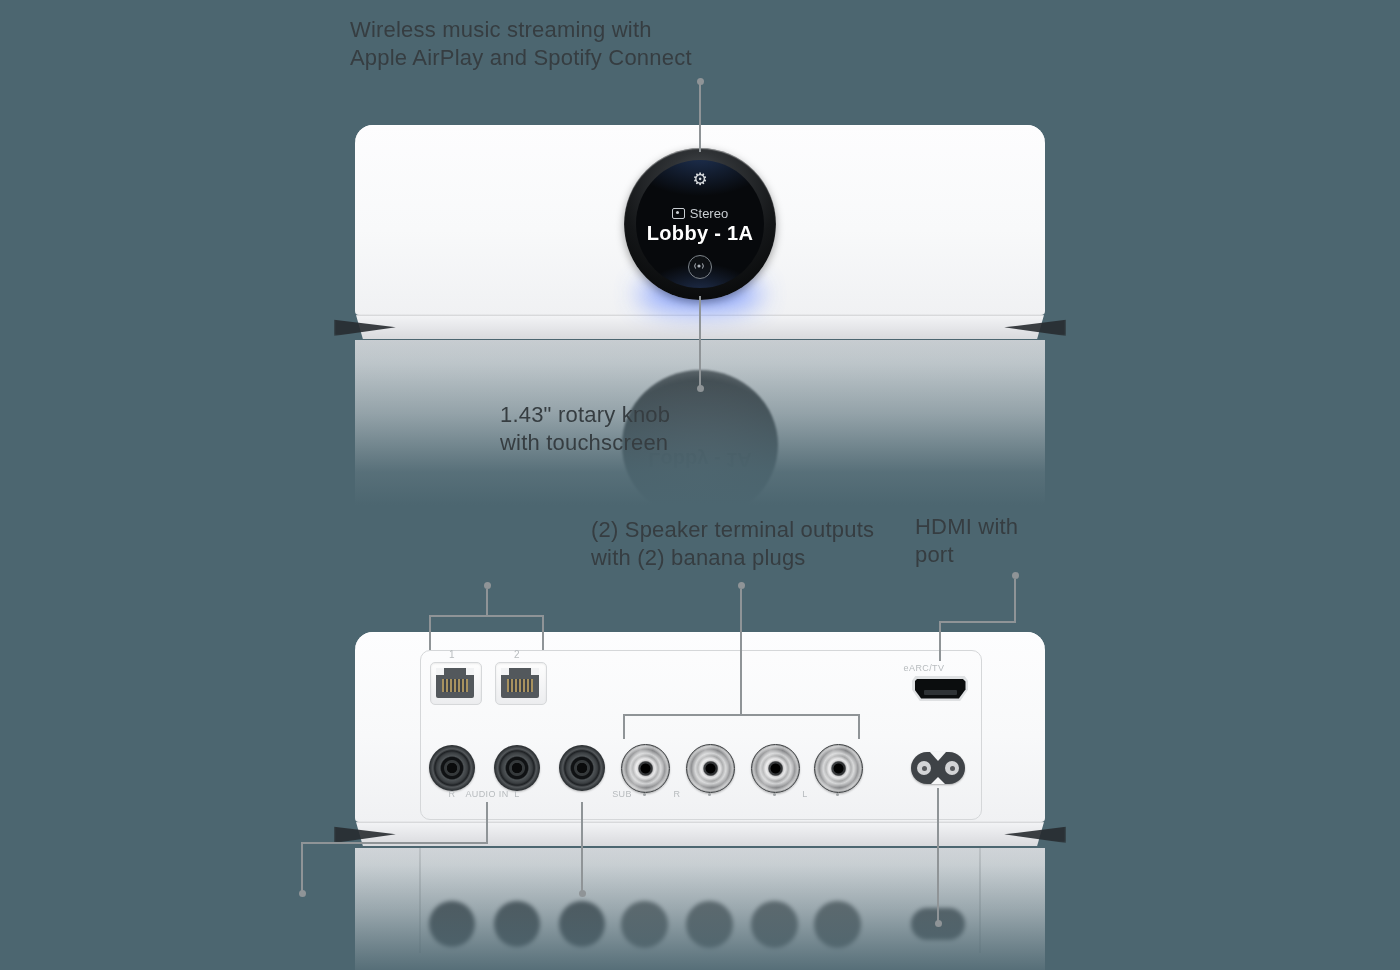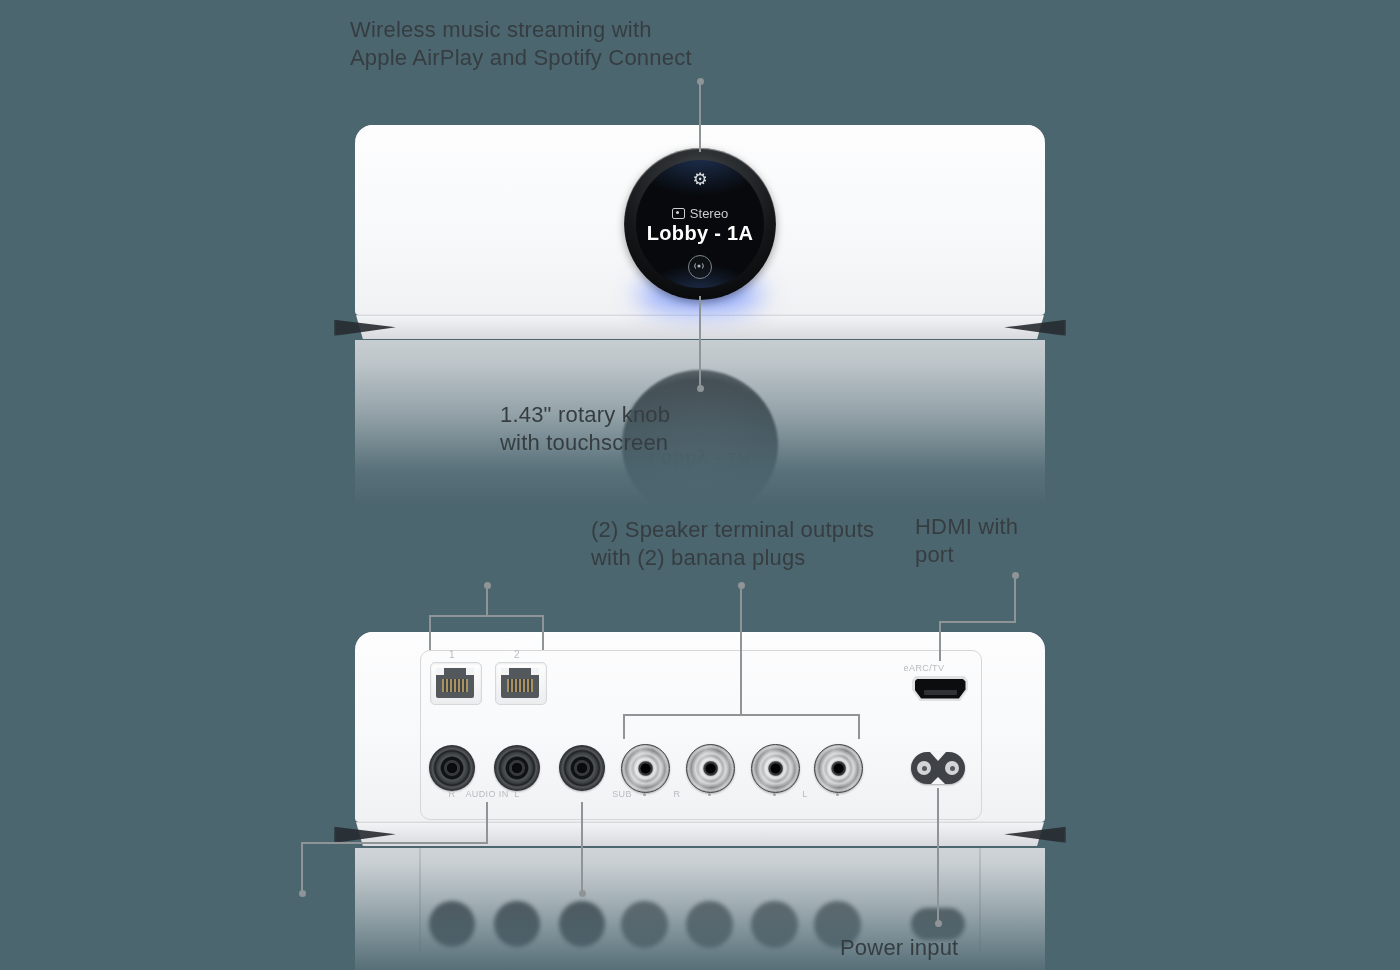--- a/index.html
+++ b/index.html
@@ -232,15 +232,14 @@
   <div class="line" style="left:301px;top:842px;width:187px;height:2px;"></div>
   <div class="line" style="left:301px;top:842px;width:2px;height:50px;"></div>
   <div class="dot" style="left:298.5px;top:890px;"></div>
 
   <div class="line" style="left:581px;top:802px;width:2px;height:90px;"></div>
   <div class="dot" style="left:578.5px;top:890px;"></div>
 
   <div class="line" style="left:937px;top:788px;width:2px;height:134px;"></div>
   <div class="dot" style="left:934.5px;top:920px;"></div>
 
-  <div class="annotation" style="left:840px;top:934px;width:200px;">Power input</div>
 
 </div>
 
 </body></html>

